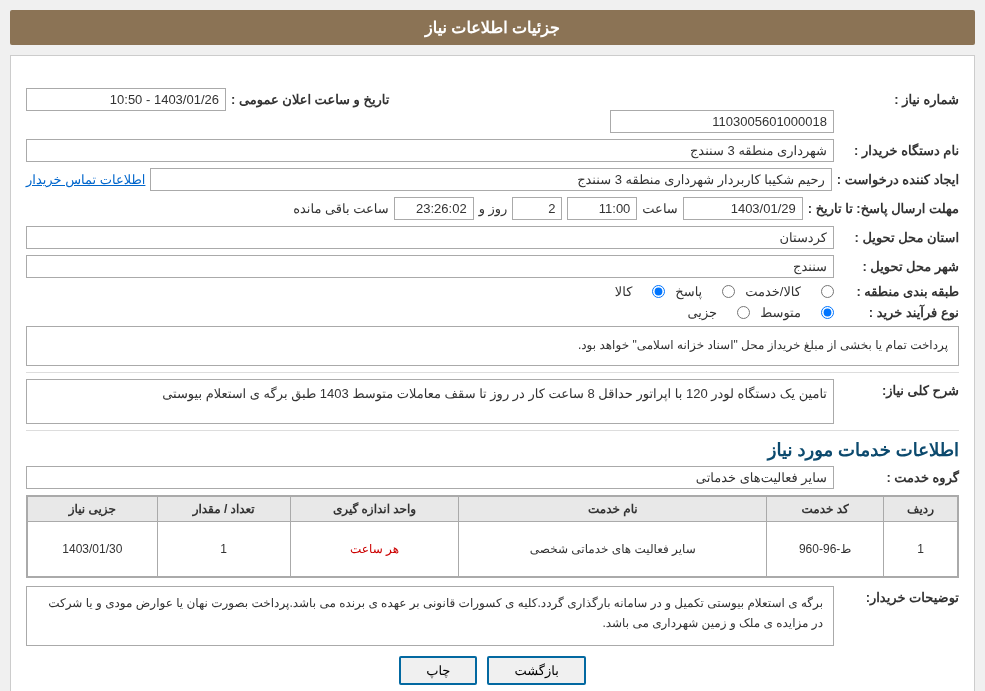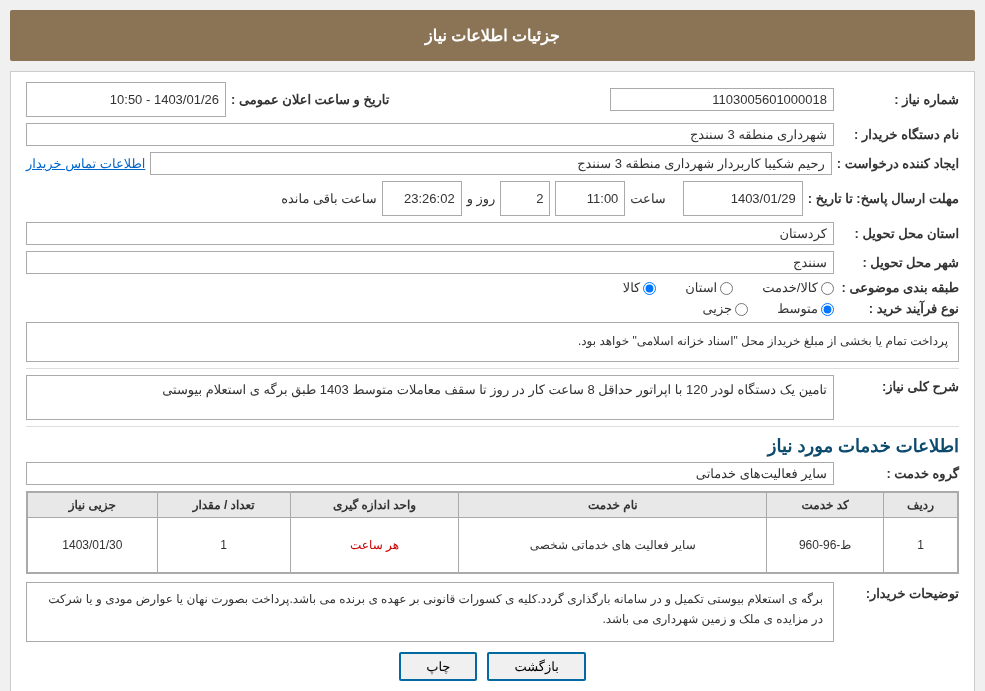--- a/index.html
+++ b/index.html
@@ -13,21 +13,21 @@
     .page-wrapper {
       width: 985px;
       min-height: 691px;
       background: #f0f0f0;
       padding: 10px;
     }
     .header-bar {
       background: #8B7355;
       color: white;
       text-align: center;
-      padding: 16px 15px;
+      padding: 8px 15px;
       font-size: 16px;
       font-weight: bold;
       margin-bottom: 10px;
       border-radius: 2px;
     }
     .main-panel {
       background: white;
       border: 1px solid #ccc;
       padding: 10px 15px;
     }
@@ -46,44 +46,43 @@
     }
     .field-value {
       border: 1px solid #aaa;
       padding: 3px 6px;
       background: white;
       min-height: 22px;
       flex: 1;
     }
     .field-value-fixed {
       border: 1px solid #aaa;
-      padding: 9px 6px;
+      padding: 3px 6px;
       background: white;
       min-height: 22px;
     }
     .link-text {
       color: #0066cc;
       text-decoration: underline;
       cursor: pointer;
       white-space: nowrap;
     }
     .inline-label {
       white-space: nowrap;
       font-weight: normal;
     }
     .radio-group {
       display: flex;
       align-items: center;
       gap: 10px;
     }
     .radio-item {
       display: flex;
-      align-items: flex-end;
-      gap: 3px;
-      margin-left: 19px;
+      align-items: center;
+      gap: 20px;
     }
     .section-title {
       font-weight: bold;
       color: #0c4a6e;
       margin: 8px 0 5px 0;
       font-size: 18px;
     }
     .table-container {
       border: 1px solid #aaa;
       margin: 5px 0;
@@ -162,68 +161,68 @@
 <div class="page-wrapper">
 
   <div class="header-bar">
     <span>جزئیات اطلاعات نیاز</span>
   </div>
 
   <div class="main-panel watermark-area">
 
     <div class="form-row">
       <span class="field-label">شماره نیاز :</span>
-      <div class="field-value" style="max-width:250px;">1103005601000018</div>
+      <div class="field-value" style="max-width:250px;margin-top:44px;">1103005601000018</div>
       <span style="flex:1;"></span>
       <span class="field-label" style="min-width:auto;">تاریخ و ساعت اعلان عمومی :</span>
       <div class="field-value-fixed" style="width:200px;">1403/01/26 - 10:50</div>
     </div>
 
     <div class="form-row">
       <span class="field-label">نام دستگاه خریدار :</span>
       <div class="field-value">شهرداری منطقه 3 سنندج</div>
     </div>
 
     <div class="form-row">
       <span class="field-label">ایجاد کننده درخواست :</span>
       <div class="field-value">رحیم شکیبا کاربردار شهرداری منطقه 3 سنندج</div>
       <span class="link-text">اطلاعات تماس خریدار</span>
     </div>
 
     <div class="form-row">
       <span class="field-label">مهلت ارسال پاسخ: تا تاریخ :</span>
-      <div class="field-value-fixed" style="width:120px;margin-left:12px;">1403/01/29</div>
+      <div class="field-value-fixed" style="width:120px;">1403/01/29</div>
       <span class="inline-label">ساعت</span>
       <div class="field-value-fixed" style="width:70px;">11:00</div>
       <div class="field-value-fixed" style="width:50px;">2</div>
       <span class="inline-label">روز و</span>
       <div class="field-value-fixed" style="width:80px;">23:26:02</div>
       <span class="inline-label">ساعت باقی مانده</span>
     </div>
 
     <div class="form-row">
       <span class="field-label">استان محل تحویل :</span>
       <div class="field-value">کردستان</div>
     </div>
 
     <div class="form-row">
       <span class="field-label">شهر محل تحویل :</span>
       <div class="field-value">سنندج</div>
     </div>
 
     <div class="form-row">
-      <span class="field-label">طبقه بندی موضوعی :</span>
+      <span class="field-label">طبقه بندی منطقه :</span>
       <div class="radio-group">
         <div class="radio-item">
           <input type="radio" name="tabaqe" style="">
           <span>کالا/خدمت</span>
         </div>
         <div class="radio-item">
           <input type="radio" name="tabaqe" style="">
-          <span>استان</span>
+          <span>پاسخ</span>
         </div>
         <div class="radio-item">
           <input type="radio" name="tabaqe" checked="" style="">
           <span>کالا</span>
         </div>
       </div>
     </div>
 
     <div class="form-row">
       <span class="field-label">نوع فرآیند خرید :</span>

